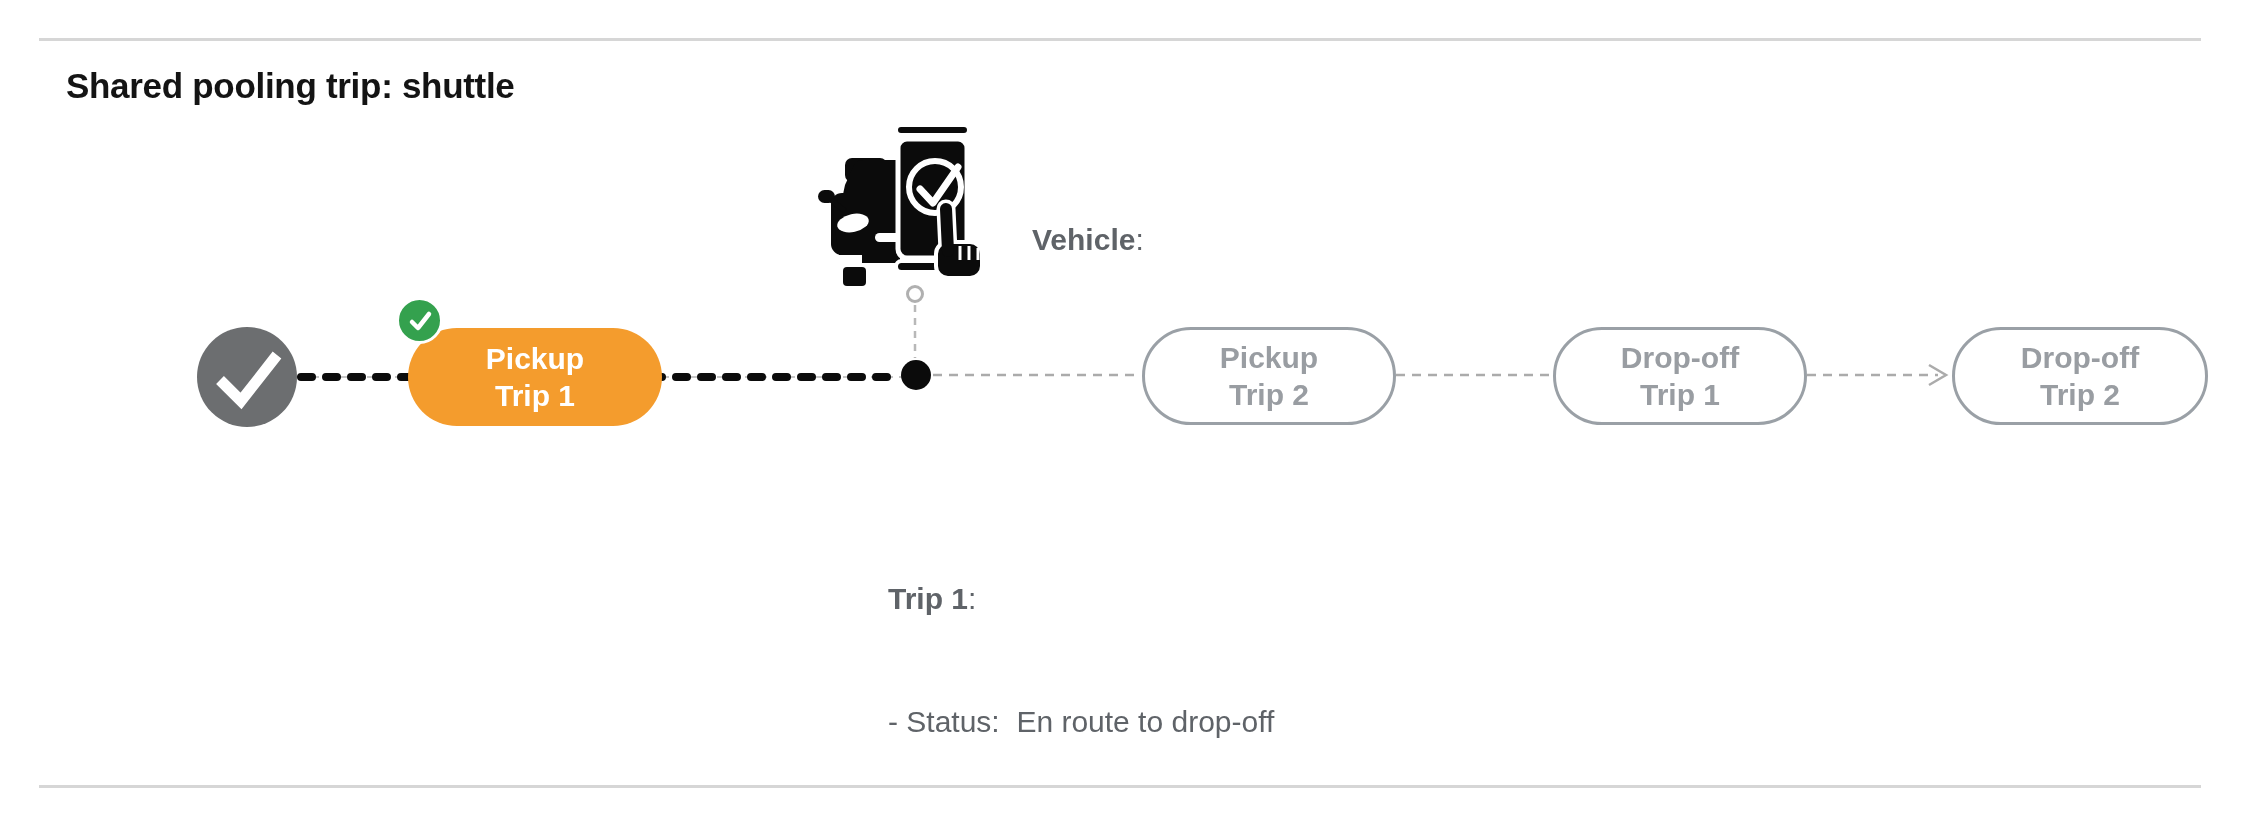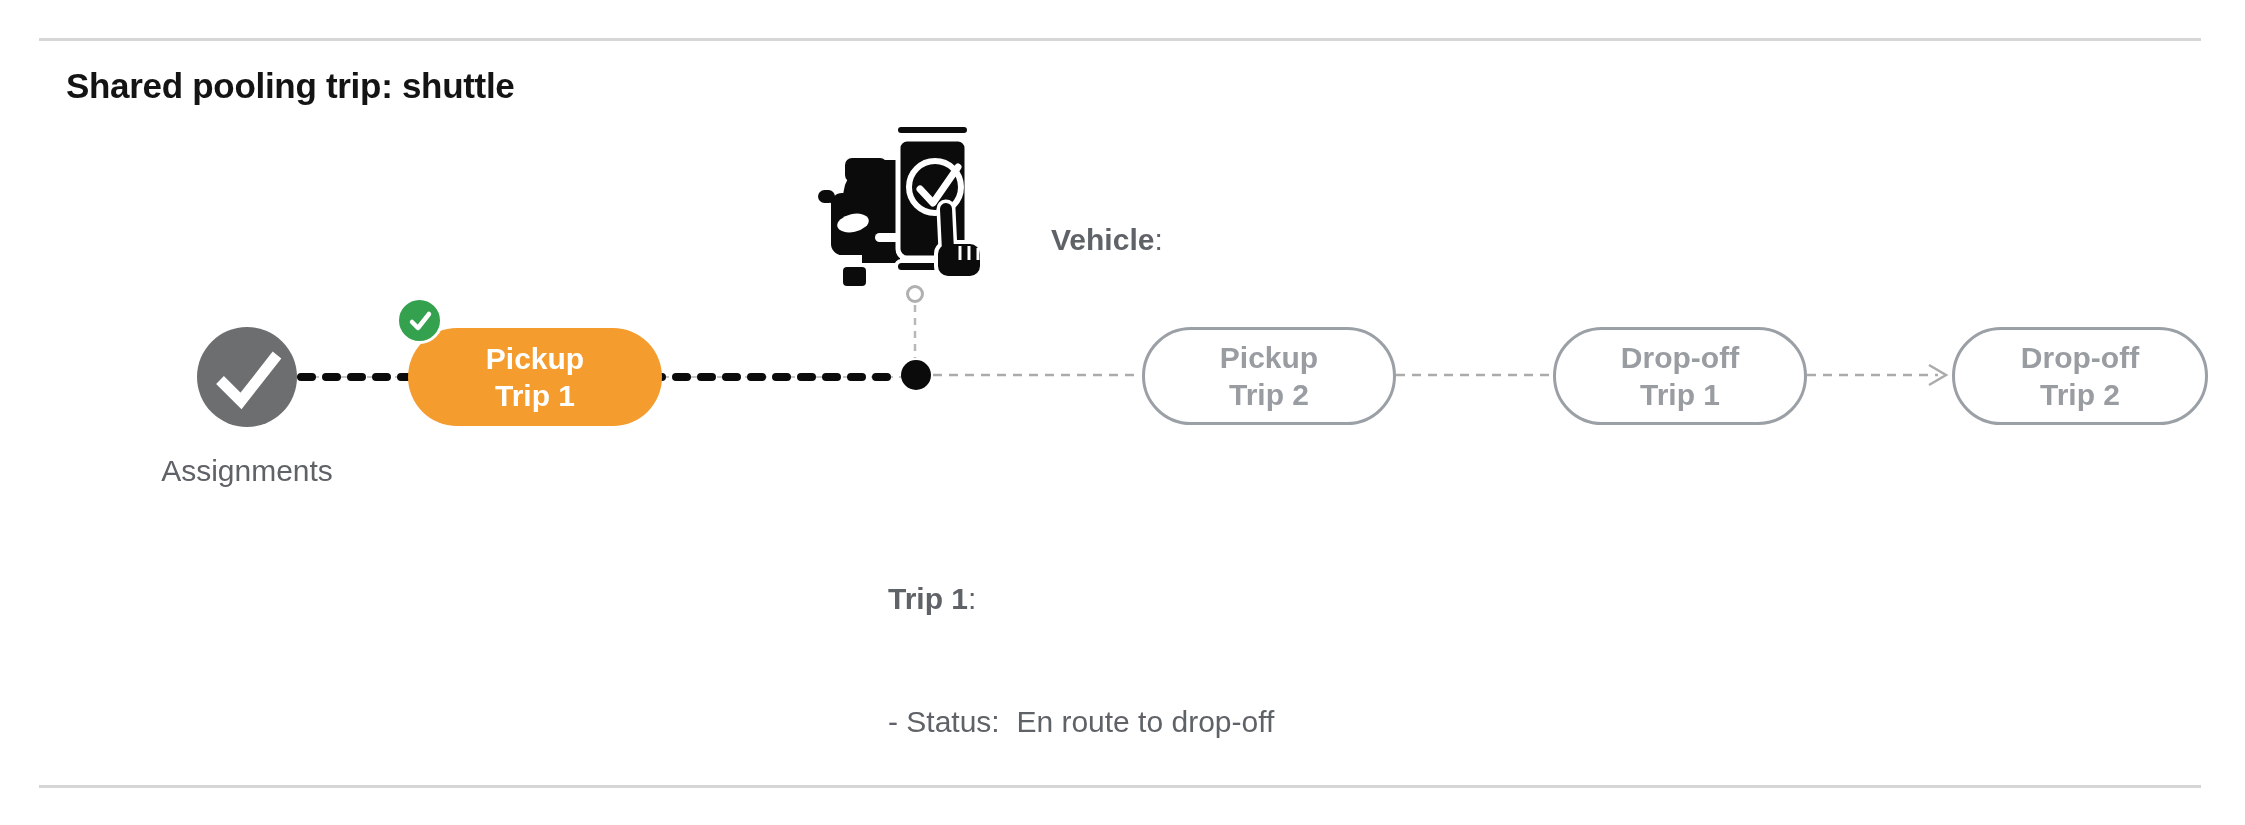--- a/index.html
+++ b/index.html
@@ -32,21 +32,21 @@
     display:flex;align-items:center;justify-content:center;z-index:5;
   }
   .node-label{
     position:absolute;left:97px;top:451px;width:300px;text-align:center;
     font-size:30px;line-height:39px;color:#5f6368;z-index:2;
   }
   .info{
     position:absolute;font-size:30px;line-height:41px;color:#5f6368;z-index:2;
     white-space:pre-wrap;
   }
-  .info.vehicle{left:1032px;top:137px;margin-left:19px;}
+  .info.vehicle{left:1032px;top:137px;}
   .info.status{left:888px;top:496px;}
   .b{font-weight:bold;}
 </style>
 </head>
 <body>
 
 <div class="stage">
 
   <div class="divider top"></div>
   <div class="divider bottom"></div>
@@ -121,21 +121,20 @@
     <span>Trip 2</span>
   </div>
 
   <div class="badge">
     <svg width="28" height="28" viewBox="0 0 28 28">
       <path d="M6,15 L12,21 L23,7" fill="none" stroke="#ffffff" stroke-width="4.5" stroke-linecap="round" stroke-linejoin="round"></path>
     </svg>
   </div>
 
   <div class="node-label">
-    <div>Assignments</div>
   </div>
 
   <div class="info vehicle">
     <div><span class="b">Vehicle</span><span>:</span></div>
   </div>
 
   <div class="info status">
     <div><span class="b">Trip 1</span><span>:</span></div>
     <div>- Status:  En route to drop-off</div>
     <div>- Remaining waypoints: 2</div>

